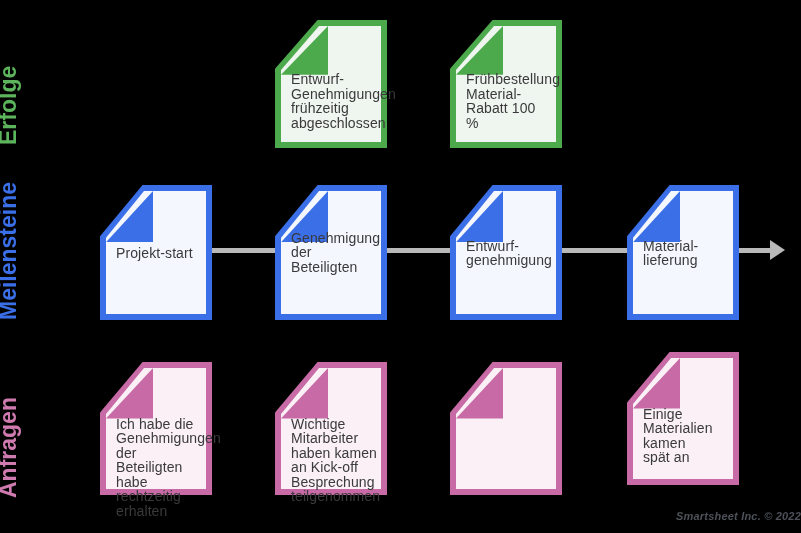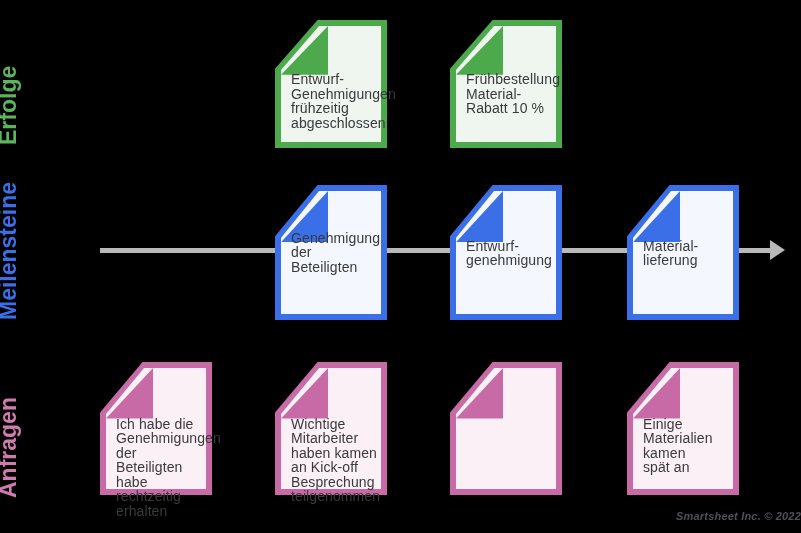--- a/index.html
+++ b/index.html
@@ -134,23 +134,29 @@
 frühzeitig
 abgeschlossen</div>
   </div>
 
   <div class="card success" style="left:450px;top:20px;width:112px;height:128px;">
     <div class="outer"></div>
     <div class="inner"></div>
     <div class="fold"></div>
     <div class="label">Frühbestellung
 Material-
-Rabatt 10 %</div>
-  </div>
-
+Rabatt 100 %</div>
+  </div>
+
+  <div class="card milestone" style="left:100px;top:185px;width:112px;height:135px;">
+    <div class="outer"></div>
+    <div class="inner"></div>
+    <div class="fold"></div>
+    <div class="label">Projekt-start</div>
+  </div>
 
   <div class="card milestone" style="left:275px;top:185px;width:112px;height:135px;">
     <div class="outer"></div>
     <div class="inner"></div>
     <div class="fold"></div>
     <div class="label">Genehmigung
 der Beteiligten</div>
   </div>
 
   <div class="card milestone" style="left:450px;top:185px;width:112px;height:135px;">
@@ -191,21 +197,21 @@
 Besprechung
 teilgenommen</div>
   </div>
 
   <div class="card request" style="left:450px;top:362px;width:112px;height:133px;">
     <div class="outer"></div>
     <div class="inner"></div>
     <div class="fold"></div>
   </div>
 
-  <div class="card request" style="left:627px;top:362px;width:112px;height:133px;">
+  <div class="card request" style="left:627px;top:352px;width:112px;height:133px;">
     <div class="outer"></div>
     <div class="inner"></div>
     <div class="fold"></div>
     <div class="label">Einige
 Materialien
 kamen
 spät an</div>
   </div>
 
   <div class="footer">Smartsheet Inc. © 2022</div>

